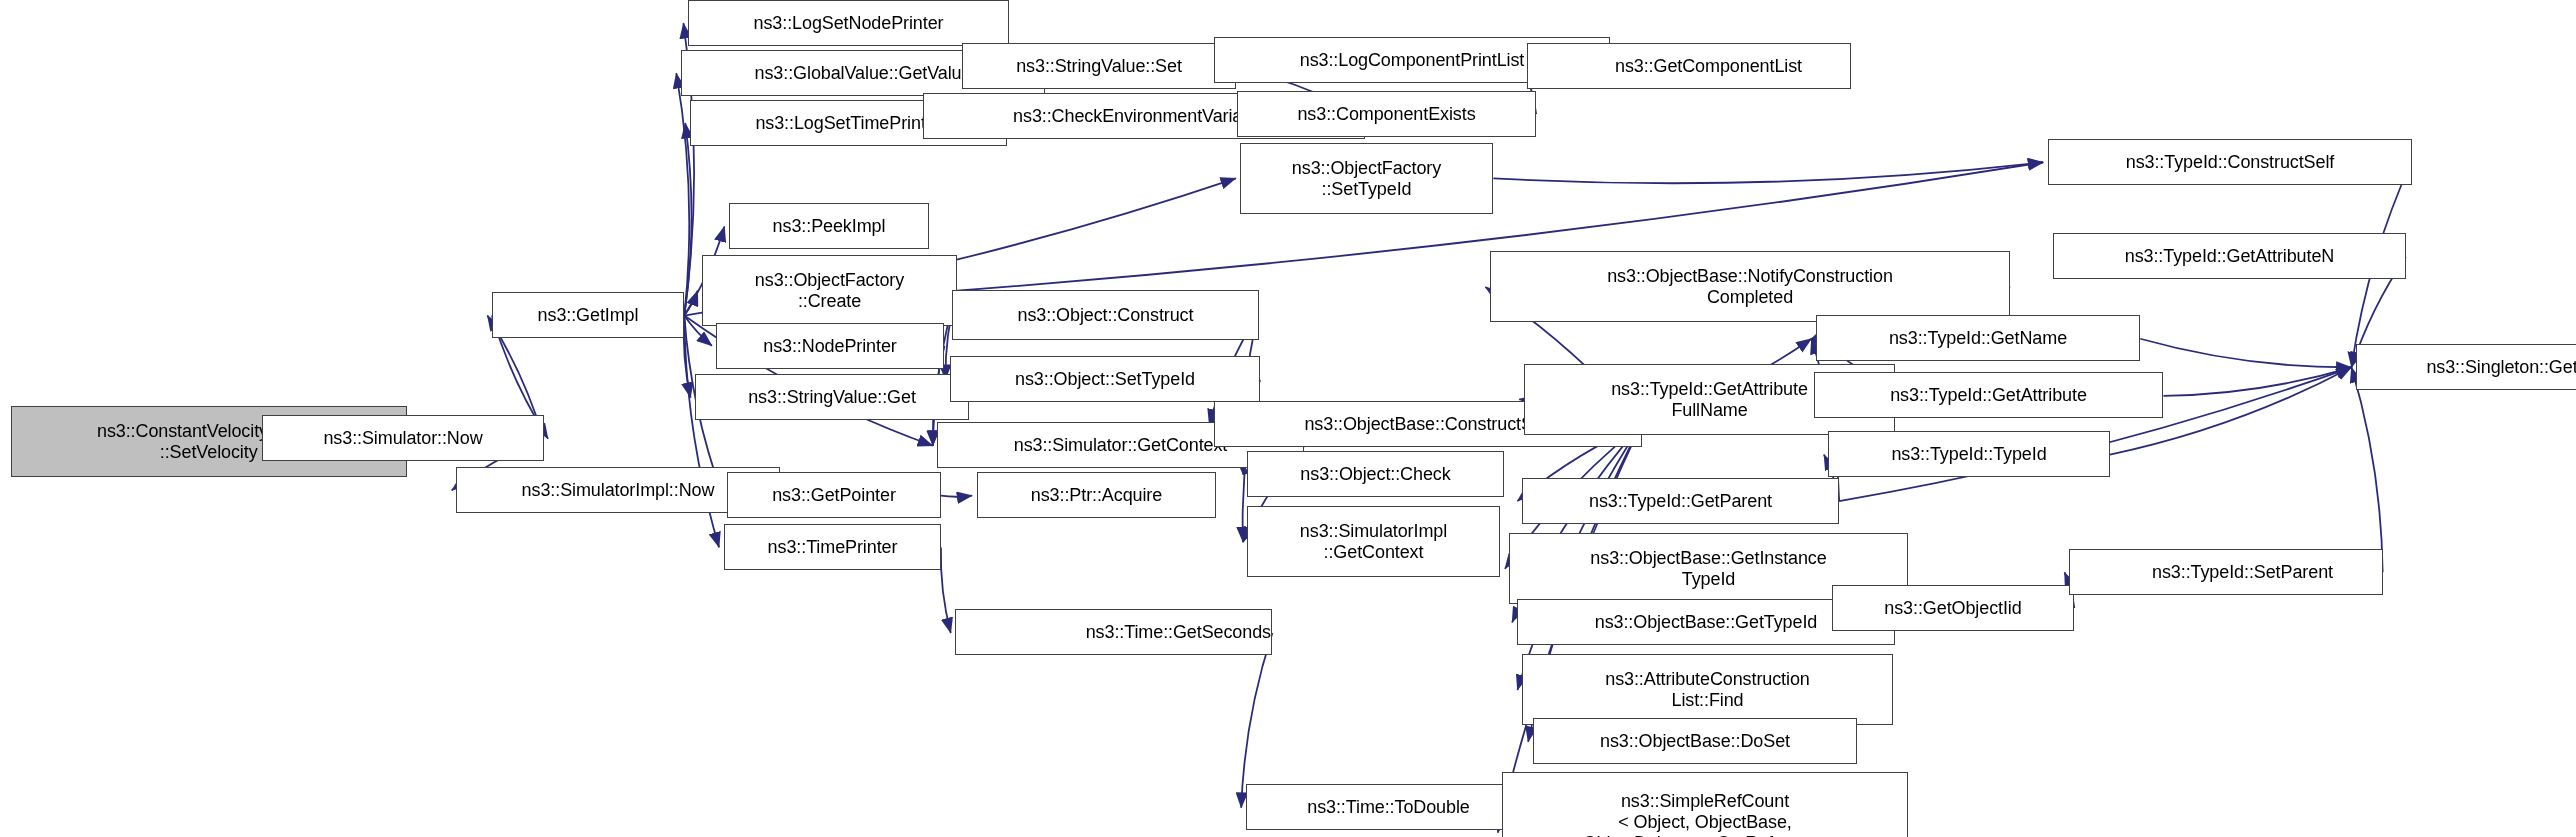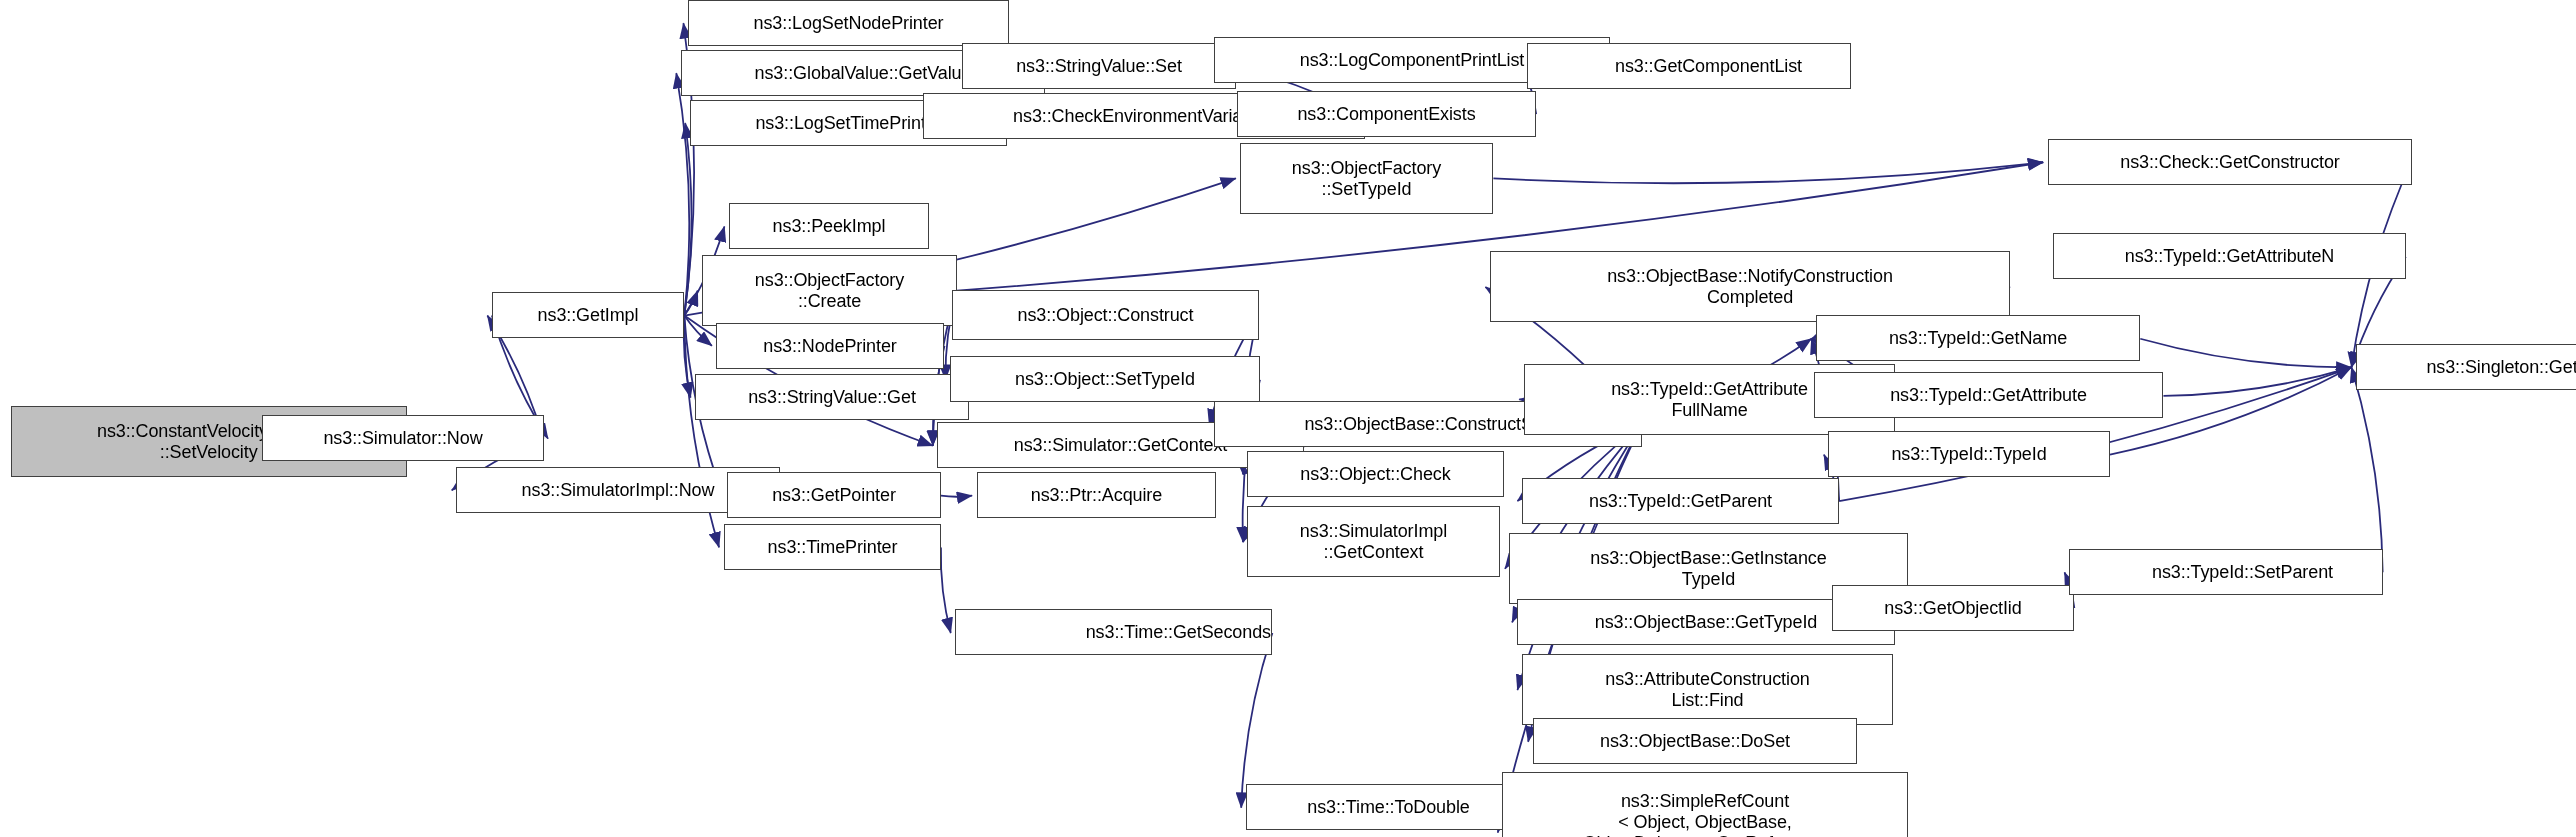--- a/index.html
+++ b/index.html
@@ -177,19 +177,19 @@
 List::Find</span></div>
       <div class="node" style="left: 1533px; top: 718px; width: 324px; height: 46px;"><span class="nlabel">ns3::ObjectBase::DoSet</span></div>
       <div class="node" style="left: 1502px; top: 772px; width: 406px; height: 121px;"><span class="nlabel">ns3::SimpleRefCount
 &lt; Object, ObjectBase,
 ObjectDeleter &gt;::GetReference
 Count</span></div>
       <div class="node" style="left: 1816px; top: 315px; width: 324px; height: 46px;"><span class="nlabel">ns3::TypeId::GetName</span></div>
       <div class="node" style="left: 1814px; top: 372px; width: 349px; height: 46px;"><span class="nlabel">ns3::TypeId::GetAttribute</span></div>
       <div class="node" style="left: 1828px; top: 431px; width: 282px; height: 46px;"><span class="nlabel">ns3::TypeId::TypeId</span></div>
       <div class="node" style="left: 1832px; top: 585px; width: 242px; height: 46px;"><span class="nlabel">ns3::GetObjectIid</span></div>
-      <div class="node" style="left: 2048px; top: 139px; width: 364px; height: 46px;"><span class="nlabel">ns3::Check::GetConstructor</span></div>
+      <div class="node" style="left: 2048px; top: 139px; width: 364px; height: 46px;"><span class="nlabel">ns3::TypeId::ConstructSelf</span></div>
       <div class="node" style="left: 2053px; top: 233px; width: 353px; height: 46px;"><span class="nlabel">ns3::TypeId::GetAttributeN</span></div>
       <div class="node" style="left: 2069px; top: 549px; width: 314px; height: 46px; padding-left: 33px;"><span class="nlabel">ns3::TypeId::SetParent</span></div>
       <div class="node" style="left: 2356px; top: 344px; width: 292px; height: 46px;"><span class="nlabel">ns3::Singleton::Get</span></div>
     </div>
 </div>
 
 
 </body></html>

